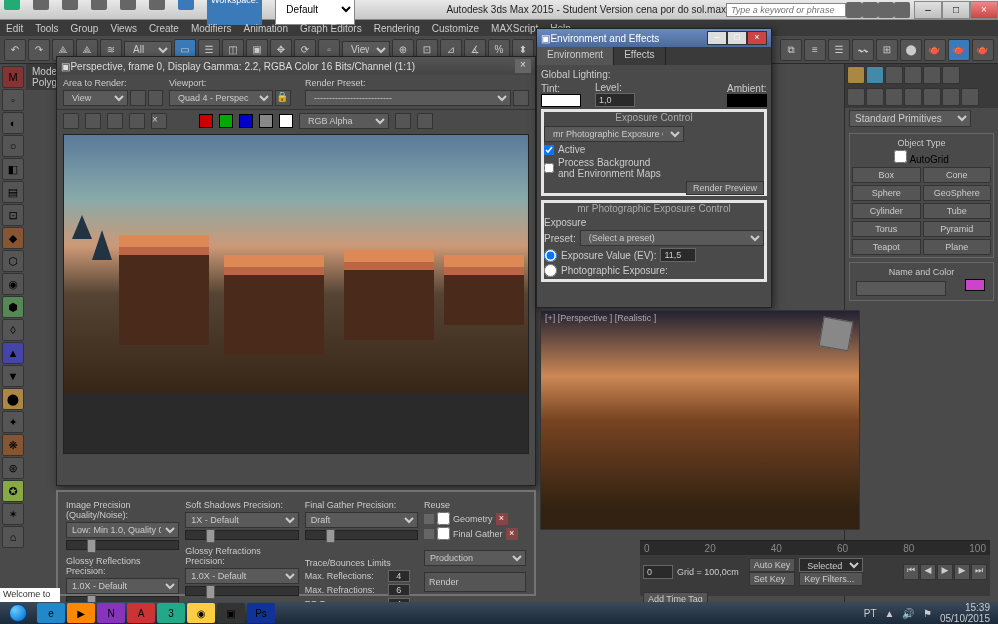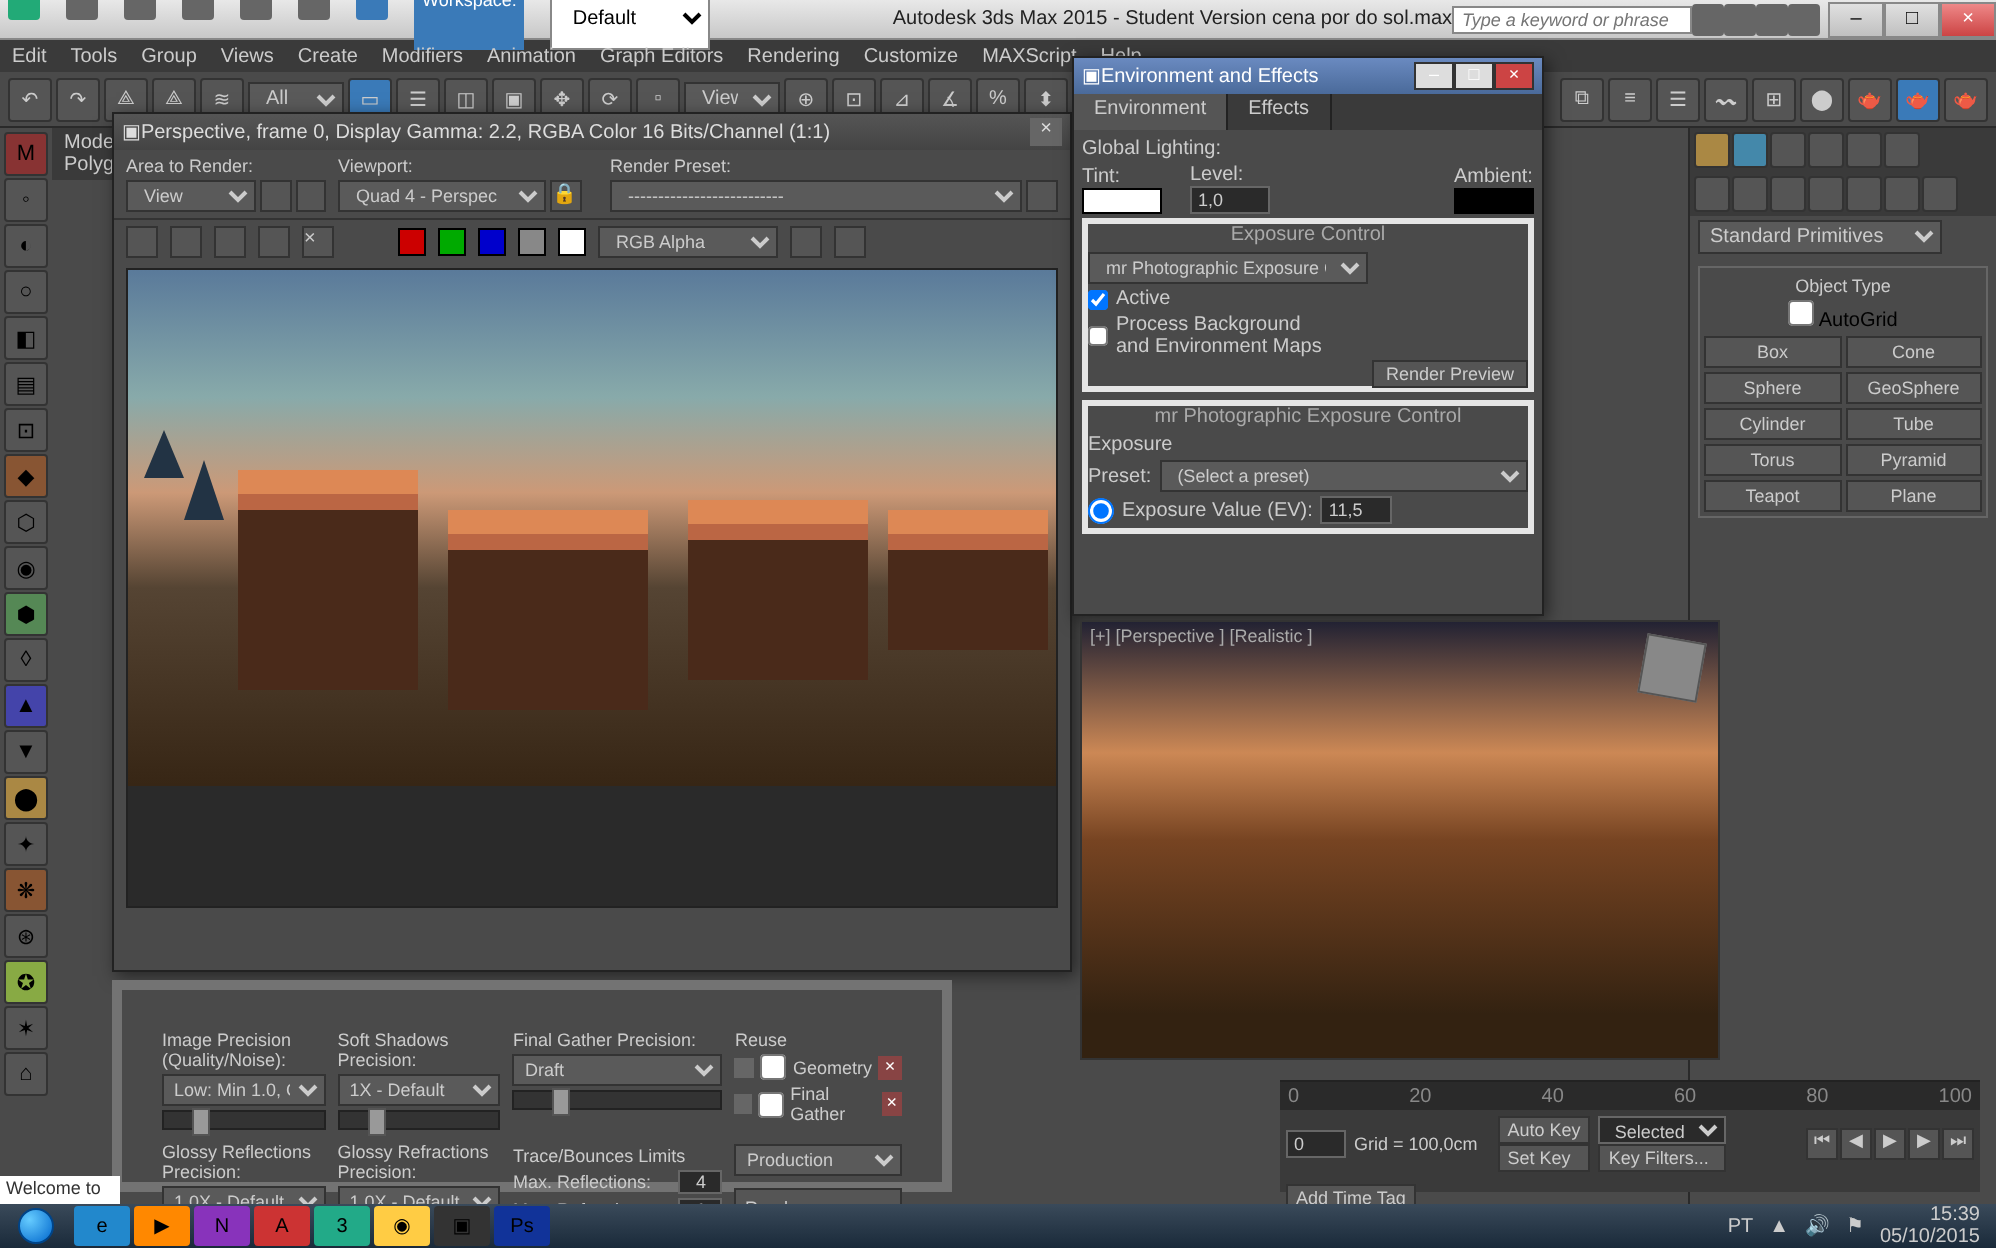--- a/index.html
+++ b/index.html
@@ -69,21 +69,21 @@
 .rp-sec-title{text-align:center;font-size:9px;color:#ccc;margin:2px 0}
 .rp-grid{display:grid;grid-template-columns:1fr 1fr;gap:2px}
 .rp-btn{background:#555;border:1px solid #333;color:#ccc;font-size:9px;text-align:center;padding:2px}
 .rp-colorchip{width:20px;height:12px;background:#c4c;border:1px solid #000;float:right;margin-right:6px}
 
 .viewport{position:absolute;left:540px;top:310px;width:320px;height:220px;background:#111;border:1px solid #333}
 .vp-label{position:absolute;top:2px;left:4px;color:#aaa;font-size:9px}
 .vp-img{width:100%;height:100%;background:linear-gradient(180deg,#223 0%,#c85 30%,#742 50%,#321 90%)}
 .vp-cube{position:absolute;top:8px;right:8px;width:30px;height:30px;background:#888;border:1px solid #555;transform:rotate(10deg)}
 
-.rs-panel{position:absolute;left:56px;top:490px;width:420px;height:106px;background:#4a4a4a;border:5px solid #737373;padding:20px;display:grid;grid-template-columns:1fr 1fr 1fr .9fr;gap:6px}
+.rs-panel{position:absolute;left:56px;top:490px;width:480px;height:106px;background:#4a4a4a;border:2px solid #737373;padding:8px;display:grid;grid-template-columns:1fr 1fr 1fr .9fr;gap:6px}
 .rs-col{display:flex;flex-direction:column;gap:2px}
 .rs-label{color:#ccc;font-size:9px}
 .rs-sel{background:#5a5a5a;border:1px solid #333;color:#ccc;font-size:9px;padding:1px;width:100%}
 .rs-slider{width:100%;height:10px;background:#333;position:relative;border:1px solid #222}
 .rs-slider::after{content:"";position:absolute;left:18%;top:-2px;width:7px;height:12px;background:#999;border:1px solid #555}
 .rs-row{display:flex;align-items:center;gap:3px}
 .rs-spin{width:22px;background:#2a2a2a;border:1px solid #666;color:#ccc;font-size:9px;text-align:center}
 .rs-lock{width:10px;height:10px;background:#666}
 .rs-x{width:12px;height:12px;background:#844;color:#fff;text-align:center;font-size:9px}
 
@@ -307,20 +307,24 @@
       <div>Exposure</div>
       <div class="ew-field">
         <span>Preset:</span>
         <select class="rw-select" style="flex:1"><option>(Select a preset)</option></select>
       </div>
       <div class="ew-field">
         <input type="radio" checked="" style="">
         <span>Exposure Value (EV):</span>
         <input class="ew-input" style="width: 36px;" value="11,5">
       </div>
+      <div class="ew-field">
+        <input type="radio" style="">
+        <span>Photographic Exposure:</span>
+      </div>
     </div>
   </div>
 </div>
 
 <div class="right-panel">
   <div class="rp-icons">
     <div class="rp-icon" style="background:#a84"></div>
     <div class="rp-icon" style="background:#48a"></div>
     <div class="rp-icon" style="background:#555"></div>
     <div class="rp-icon" style="background:#555"></div>
@@ -345,20 +349,25 @@
       <div class="rp-btn">Cone</div>
       <div class="rp-btn">Sphere</div>
       <div class="rp-btn">GeoSphere</div>
       <div class="rp-btn">Cylinder</div>
       <div class="rp-btn">Tube</div>
       <div class="rp-btn">Torus</div>
       <div class="rp-btn">Pyramid</div>
       <div class="rp-btn">Teapot</div>
       <div class="rp-btn">Plane</div>
     </div>
+  </div>
+  <div class="rp-section">
+    <div class="rp-sec-title">Name and Color</div>
+    <input class="rp-dd" style="width: 90px; display: inline-block;">
+    <div class="rp-colorchip"></div>
   </div>
 </div>
 
 <div class="viewport">
   <div class="vp-img"></div>
   <div class="vp-label">[+] [Perspective ] [Realistic ]</div>
   <div class="vp-cube"></div>
 </div>
 
 <div class="rs-panel">

